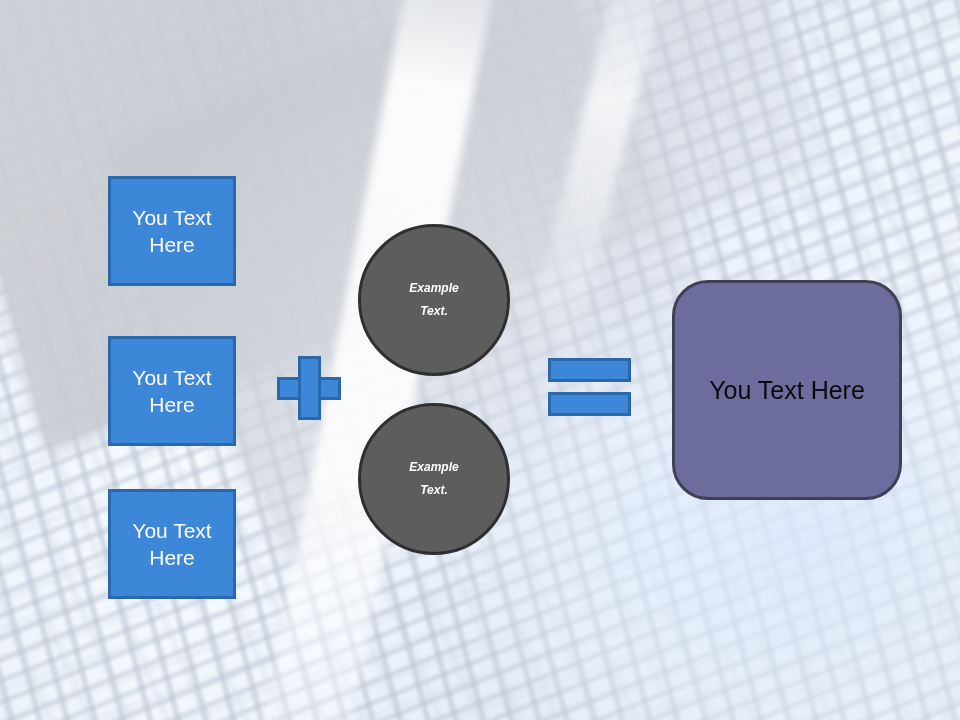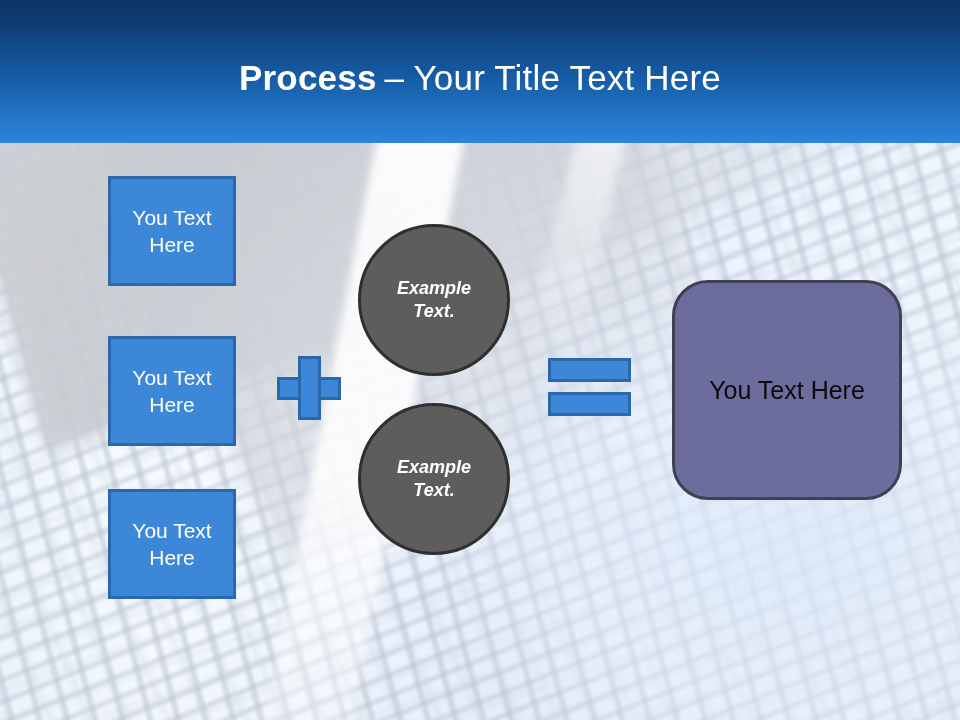--- a/index.html
+++ b/index.html
@@ -255,21 +255,21 @@
     height: 152px;
     border-radius: 50%;
     background: #5d5d5d;
     border: 3px solid #2f2f2f;
     box-sizing: border-box;
     display: flex;
     align-items: center;
     justify-content: center;
     text-align: center;
     color: #ffffff;
-    font-size: 18px;
+    font-size: 12px;
     font-weight: bold;
     font-style: italic;
     line-height: 23px;
   }
   .circle-1 { left: 358px; top: 224px; }
   .circle-2 { left: 358px; top: 403px; }
 
   
   .equals-wrap {
     position: absolute;
@@ -318,27 +318,20 @@
     <div class="bg-grid"></div>
     <div class="bg-grid2"></div>
     <div class="bg-mass-a"></div>
     <div class="bg-mass-b"></div>
     <div class="bg-streak"></div>
     <div class="bg-streak2"></div>
     <div class="bg-haze"></div>
     <div class="bg-vignette"></div>
   </div>
 
-  <div class="header">
-    <div class="header-title">
-      <span class="title-strong">Process</span>
-      <span class="title-gap"></span>
-      <span class="title-rest">– Your Title Text Here</span>
-    </div>
-  </div>
 
   <div class="bluebox bluebox-1">You Text Here</div>
 
   <div class="bluebox bluebox-2">You Text Here</div>
 
   <div class="bluebox bluebox-3">You Text Here</div>
 
   <div class="plus-wrap">
     <div class="plus-bar plus-h"></div>
     <div class="plus-bar plus-v"></div>

